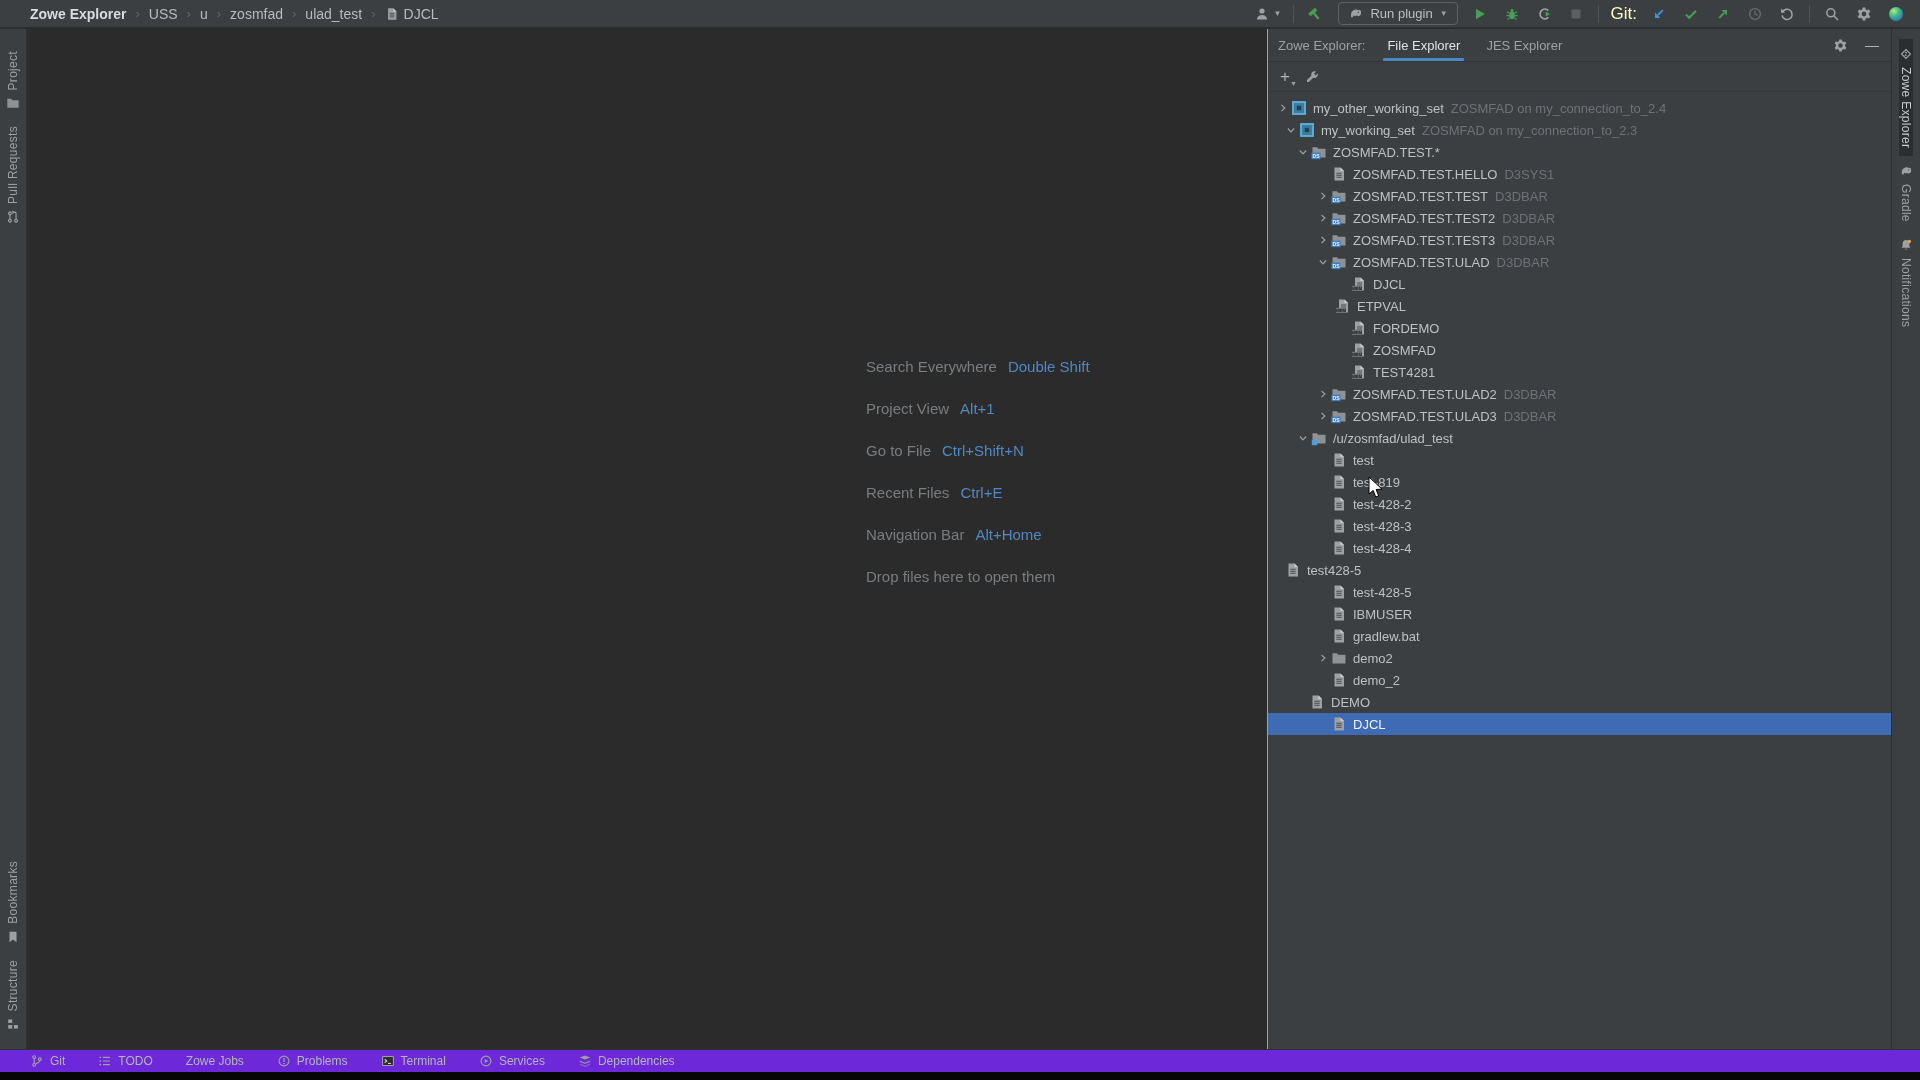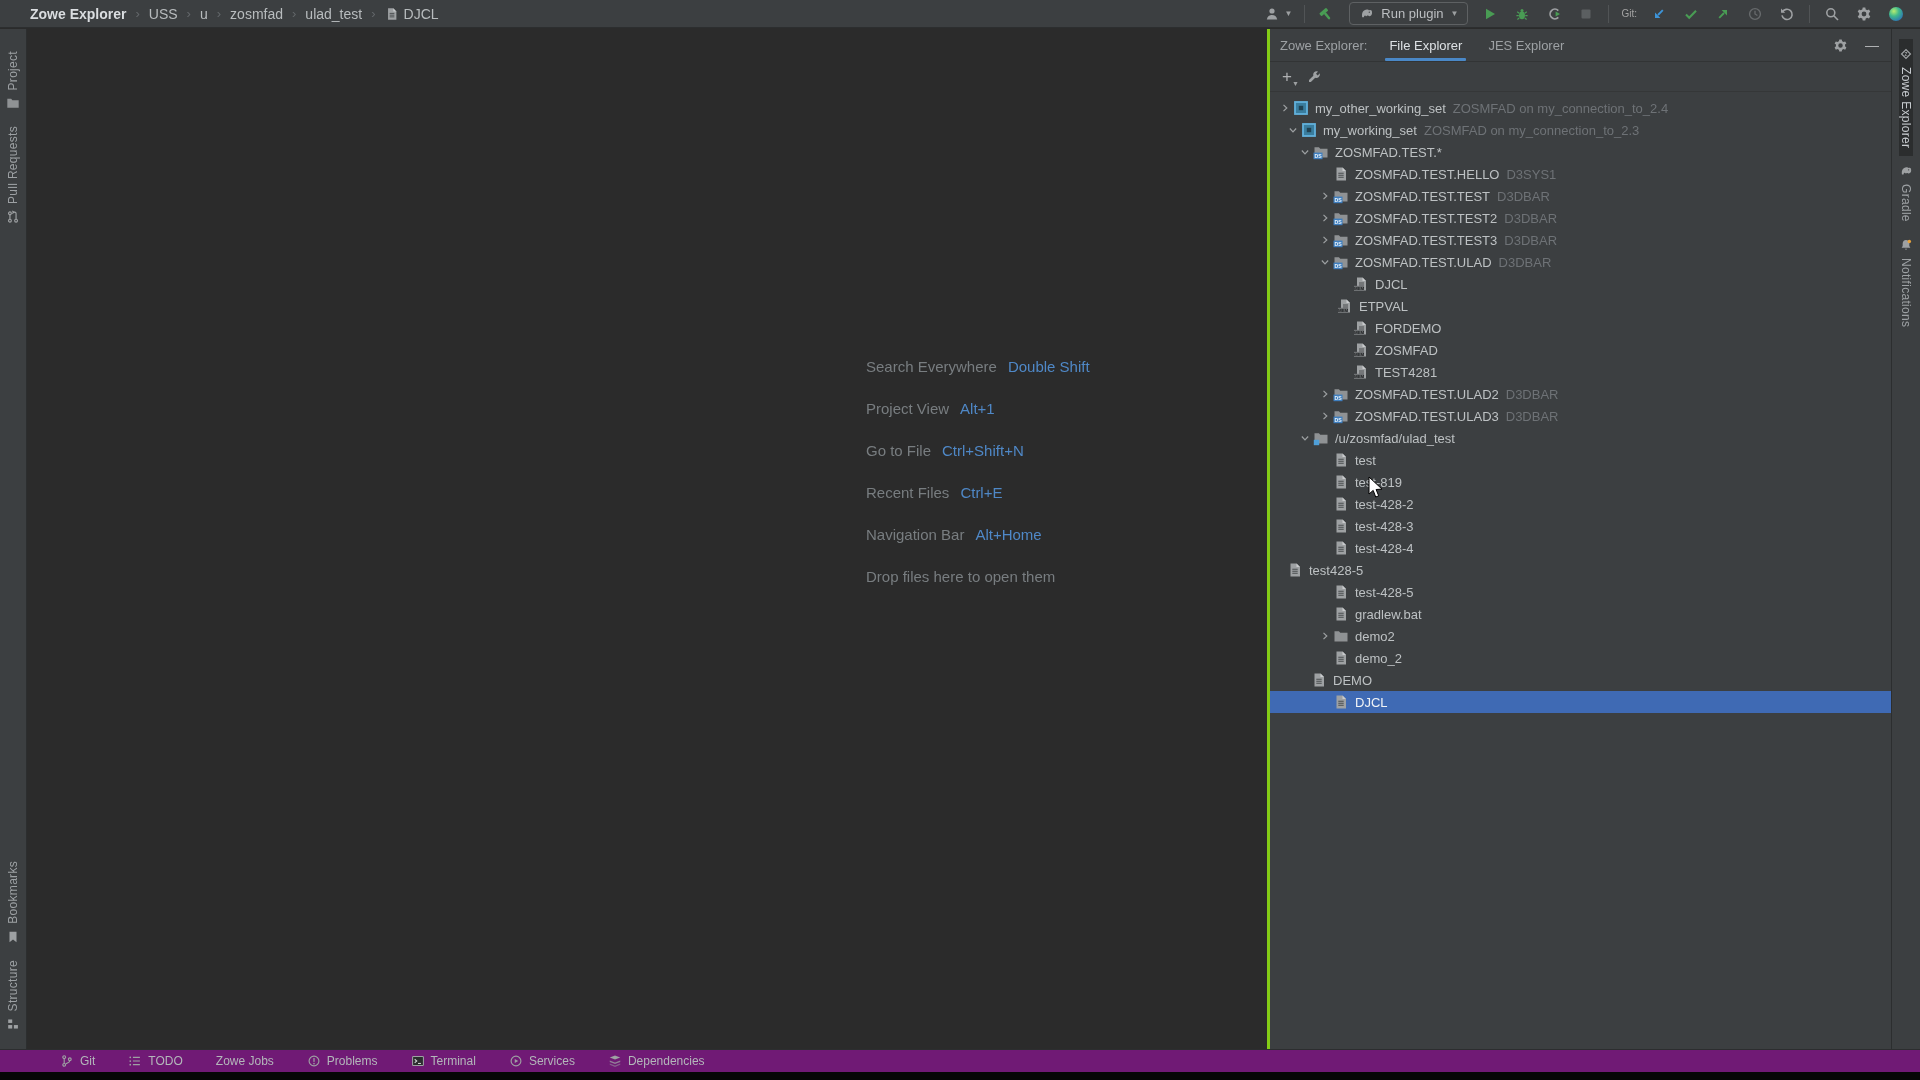--- a/index.html
+++ b/index.html
@@ -17,21 +17,21 @@
   .breadcrumbs{ display:flex; align-items:center; gap:9px; font-size:14px; }
   .crumb{ display:flex; align-items:center; gap:5px; color:#b8bcbe; cursor:default; }
   .crumb.first{ color:#dadde0; font-weight:bold; }
   .crumb-sep{ color:#63676a; font-size:13px; }
   .crumb .bc-icon svg{ width:14px; height:14px; }
 
   .topbar-right{ margin-left:auto; display:flex; align-items:center; gap:12px; padding-right:4px; }
   .tb-btn{ width:20px; height:20px; display:flex; align-items:center; justify-content:center; cursor:pointer; }
   .tb-btn svg{ width:16px; height:16px; }
   .tb-sep{ width:1px; height:18px; background:#515456; }
-  .tb-label{ font-size:10px; color:#a3a3a3; }
+  .tb-label{ font-size:17px; color:#fef9c3; }
   .user-group{ display:flex; align-items:center; gap:2px; cursor:pointer; }
   .mini-arrow{ color:#9da0a2; font-size:8px; }
   .run-combo{ display:flex; align-items:center; gap:7px; height:23px; border:1px solid #5e6163; border-radius:4px;
     padding:0 9px; font-size:13px; color:#bcbfc2; cursor:pointer; }
   .run-combo svg{ width:15px; height:15px; }
   .disabled{ opacity:.55; }
 
   
   .stripe{ position:absolute; top:29px; bottom:31px; width:27px; background:#3c3f41; display:flex; flex-direction:column; align-items:center; }
   .stripe-left{ left:0; border-right:1px solid #2c2e2f; padding-top:14px; }
@@ -46,21 +46,21 @@
   .stripe-bottom{ display:flex; flex-direction:column; align-items:center; width:100%; padding-bottom:10px; }
 
   
   .editor{ position:absolute; left:28px; top:29px; width:1239px; bottom:31px; background:#2b2b2b; }
   .shortcuts{ position:absolute; left:866px; top:345px; }
   .sc-line{ height:42px; display:flex; align-items:center; gap:11px; font-size:15px; }
   .sc-label{ color:#787d80; }
   .sc-key{ color:#4f88c7; }
 
   
-  .toolwin{ position:absolute; left:1267px; top:29px; width:624px; bottom:31px; background:#3c3f41; border-left:3px solid #84cc16;
+  .toolwin{ position:absolute; left:1267px; top:29px; width:624px; bottom:31px; background:#3c3f41; border-left:1px solid #84cc16;
     display:flex; flex-direction:column; }
   .tw-header{ height:33px; display:flex; align-items:stretch; border-bottom:1px solid #323435; padding:0 10px; flex:none; }
   .tw-title{ font-size:13px; color:#9da1a4; display:flex; align-items:center; margin-right:22px; }
   .tw-tabs{ display:flex; gap:26px; }
   .tw-tab{ display:flex; align-items:center; font-size:13px; color:#9da1a4; cursor:pointer; position:relative; }
   .tw-tab.active{ color:#dde1e4; }
   .tw-tab.active::after{ content:""; position:absolute; left:-4px; right:-4px; bottom:0; height:3px; background:#4a88c7; border-radius:1px; }
   .tw-header-right{ margin-left:auto; display:flex; align-items:center; gap:14px; }
   .tw-header-right .hdr-ic{ width:18px; height:18px; display:flex; align-items:center; justify-content:center; color:#afb1b3; cursor:pointer; font-size:14px; }
   .tw-header-right svg{ width:15px; height:15px; }
@@ -76,22 +76,22 @@
   .tree-row.selected{ background:#3f6ab4; }
   .tree-row.selected .node-label{ color:#f0f3f6; }
   .twisty{ width:17px; flex:none; display:flex; align-items:center; justify-content:center; }
   .twisty svg{ width:12px; height:12px; }
   .node-icon{ width:16px; height:16px; flex:none; margin-right:6px; }
   .node-icon svg{ width:16px; height:16px; }
   .node-label{ color:#bdc1c3; }
   .node-secondary{ color:#6e7276; margin-left:7px; }
 
   
-  .statusbar{ position:absolute; left:0; right:0; bottom:8px; height:23px; background:#701a75; border-top:1px solid #2c2e2f;
-    display:flex; align-items:center; gap:33px; padding-left:60px; font-size:12px; color:#b3b7ba; }
+  .statusbar{ position:absolute; left:0; right:0; bottom:8px; height:23px; background:#6d28d9; border-top:1px solid #2c2e2f;
+    display:flex; align-items:center; gap:33px; padding-left:30px; font-size:12px; color:#b3b7ba; }
   .sb-item{ display:flex; align-items:center; gap:6px; cursor:pointer; }
   .sb-item svg{ width:14px; height:14px; }
   .bottom-black{ position:absolute; left:0; right:0; bottom:0; height:8px; background:#060606; }
 
   .mouse-cursor{ position:absolute; left:1368px; top:476px; width:17px; height:24px; z-index:50; pointer-events:none; }
 </style>
 </head>
 <body>
 
 <div class="topbar">
@@ -724,20 +724,33 @@
         <span class="node-icon">
           <svg viewBox="0 0 16 16">
             <path d="M3.5 1.5h6L13 5v9.5H3.5z" fill="#9ea1a3"></path>
             <path d="M9.5 1.5V5H13z" fill="#c9cbcd"></path>
             <g stroke="#4a4d4f" stroke-width="1.1">
               <path d="M5.3 7.3h5.4M5.3 9.3h5.4M5.3 11.3h5.4"></path>
             </g>
           </svg>
         </span>
         <span class="node-label">test-428-5</span>
+      </div>
+      <div class="tree-row" style="padding-left: 46px;">
+        <span class="twisty"></span>
+        <span class="node-icon">
+          <svg viewBox="0 0 16 16">
+            <path d="M3.5 1.5h6L13 5v9.5H3.5z" fill="#9ea1a3"></path>
+            <path d="M9.5 1.5V5H13z" fill="#c9cbcd"></path>
+            <g stroke="#4a4d4f" stroke-width="1.1">
+              <path d="M5.3 7.3h5.4M5.3 9.3h5.4M5.3 11.3h5.4"></path>
+            </g>
+          </svg>
+        </span>
+        <span class="node-label">IBMUSER</span>
       </div>
       <div class="tree-row" style="padding-left: 46px;">
         <span class="twisty"></span>
         <span class="node-icon">
           <svg viewBox="0 0 16 16">
             <path d="M3.5 1.5h6L13 5v9.5H3.5z" fill="#9ea1a3"></path>
             <path d="M9.5 1.5V5H13z" fill="#c9cbcd"></path>
             <g stroke="#4a4d4f" stroke-width="1.1">
               <path d="M5.3 7.3h5.4M5.3 9.3h5.4M5.3 11.3h5.4"></path>
             </g>

